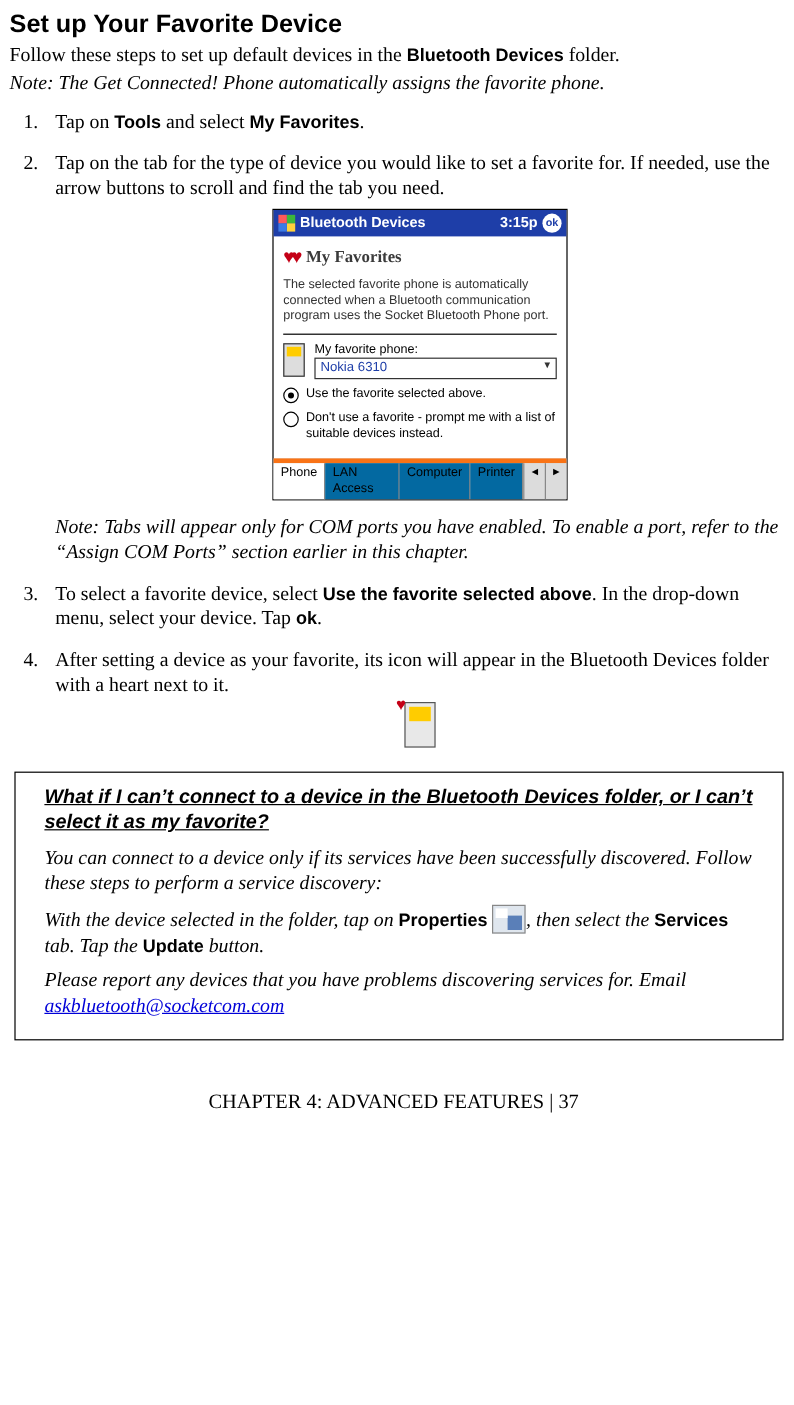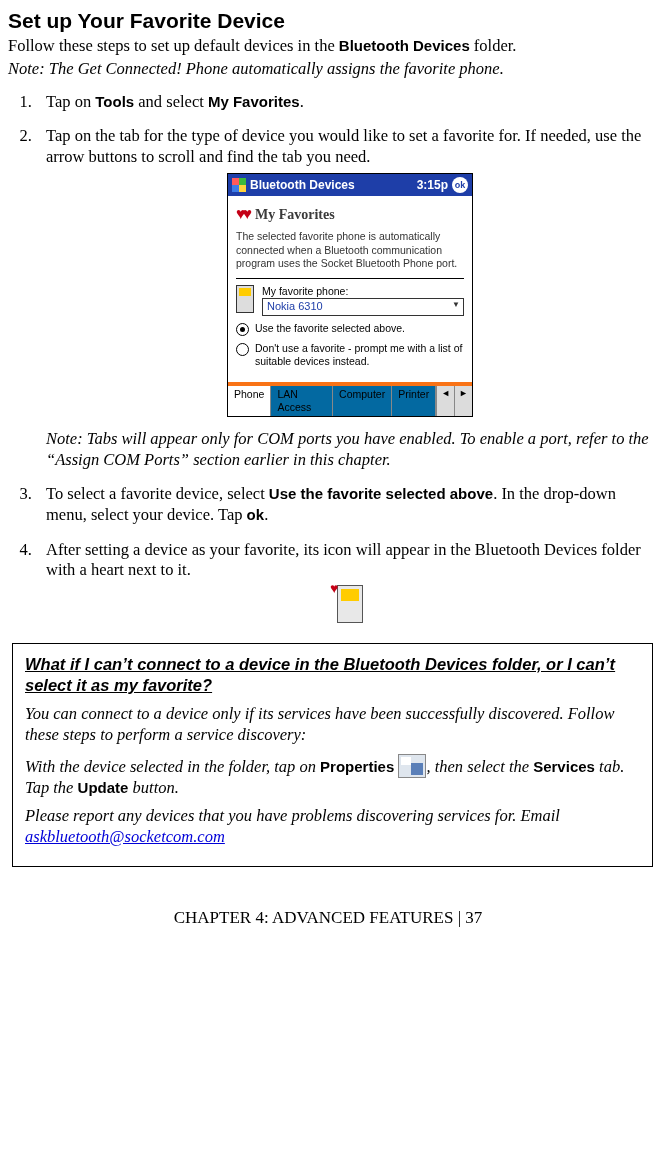--- a/index.html
+++ b/index.html
@@ -65,21 +65,21 @@
     font-family: "Comic Sans MS", cursive;
     font-weight: bold;
     color: #3a3a3a;
     font-size: 14px;
     margin: 2px 0 6px 0;
     display:flex;align-items:center;gap:6px;
   }
   .hearts { color: #c40016; font-size: 16px; letter-spacing:-3px; }
   .ppc-desc { font-size: 10.5px; color: #333; margin-bottom: 8px; line-height:1.25; }
   .sep { border-top: 1px solid #000; margin: 0 0 6px 0; }
-  .fav-row { display: flex; align-items: flex-start; gap: 8px; margin-bottom: 6px; }
+  .fav-row { display: flex; align-items: center; gap: 8px; margin-bottom: 6px; }
   .phone-icon {
     width: 16px; height: 26px; border: 1px solid #333; background: #ddd; position: relative;
   }
   .phone-icon::before { content:""; position:absolute; left:2px; top:2px; right:2px; height:8px; background:#fc0; }
   .fav-col { flex:1; }
   .ppc-lbl { font-size: 10.5px; }
   .ppc-select {
     border: 1px solid #333; padding: 1px 14px 1px 4px; font-size: 11px; color: #1e3ea8;
     position: relative; display: block;
   }
@@ -101,21 +101,21 @@
   .small-dev {
     display: inline-block; width: 24px; height: 36px; border:1px solid #555; background:#e8e8e8;
     position: relative;
   }
   .small-dev::before{ content:""; position:absolute; left:3px; top:3px; right:3px; height:12px; background:#fc0;}
   .small-dev::after{
     content:"♥"; position:absolute; left:-8px; top:-6px; color:#c40016; font-size:14px;
   }
 
   .troubleshoot {
-    border: 1.5px solid #000; padding: 10px 12px; margin: 0 1px 26px 4px;
+    border: 1.5px solid #000; padding: 10px 24px; margin: 0 1px 26px 4px;
   }
   .ts-title { font-family: Arial, Helvetica, sans-serif; font-weight: bold; font-style: italic; text-decoration: underline; font-size: 16.5px; line-height:1.3; margin-bottom:8px;}
   .ts-p { font-style: italic; margin: 8px 0; }
   .prop-icon {
     display:inline-block; width:26px; height:22px; vertical-align: -6px; border:1px solid #888;
     background:
       linear-gradient(#fff,#fff) 2px 2px/10px 8px no-repeat,
       linear-gradient(#5a7fb8,#5a7fb8) 12px 8px/12px 12px no-repeat,
       #dfe6ee;
   }

